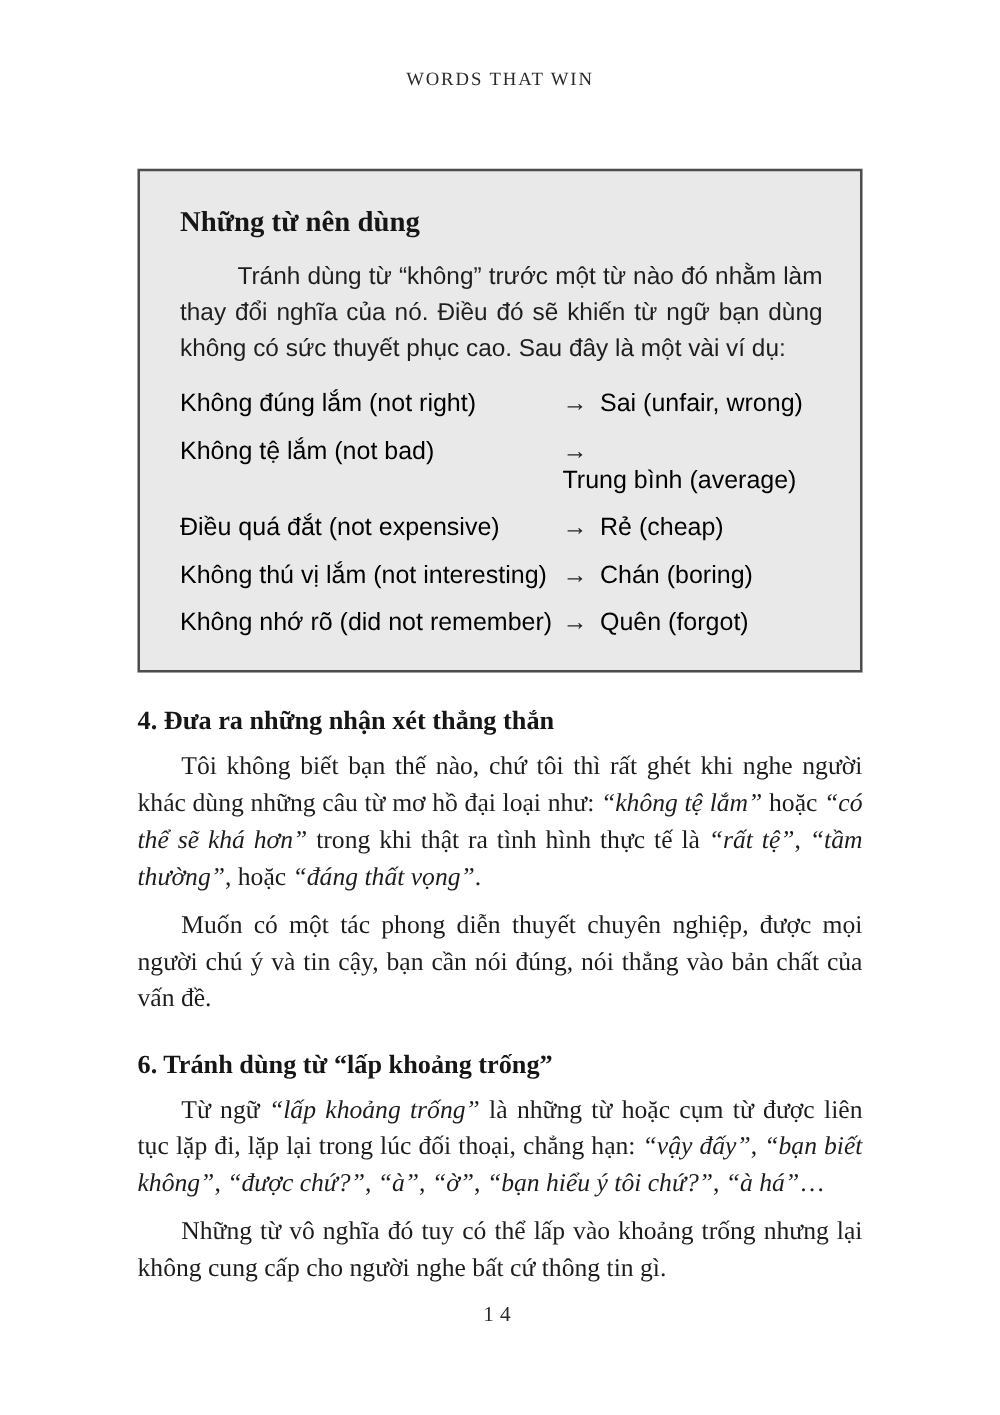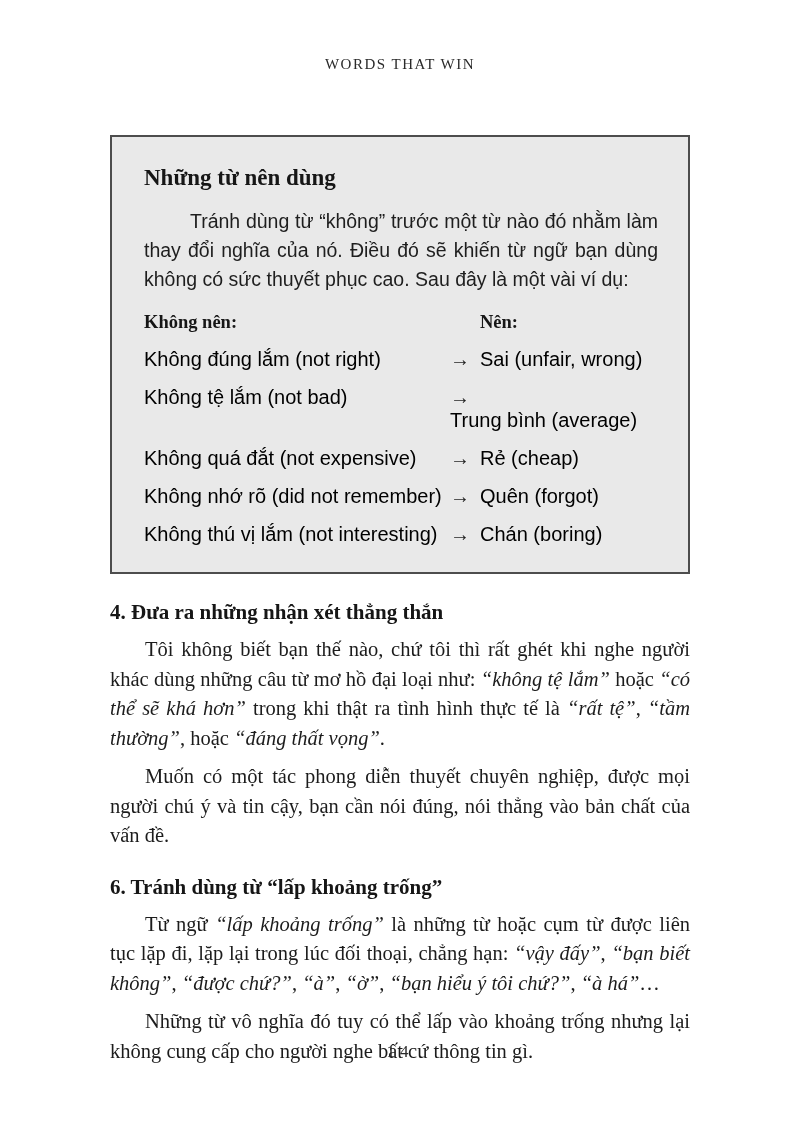--- a/index.html
+++ b/index.html
@@ -113,44 +113,40 @@
 
   <div class="running-head">WORDS THAT WIN</div>
 
   <div class="content">
 
     <div class="callout-box">
       <div class="box-title">Những từ nên dùng</div>
       <p class="box-intro">Tránh dùng từ “không” trước một từ nào đó nhằm làm thay đổi nghĩa của nó. Điều đó sẽ khiến từ ngữ bạn dùng không có sức thuyết phục cao. Sau đây là một vài ví dụ:</p>
 
       <div class="mini-table">
-        <div class="trow thead">
-          <span class="avoid-head">Không nên:</span>
-          <span class="use-cell">Nên:</span>
-        </div>
 
         <div class="trow">
           <span class="avoid-cell">Không đúng lắm (not right)</span>
           <span class="use-cell"><span class="arrow">→</span><span class="use-text">Sai (unfair, wrong)</span></span>
         </div>
         <div class="trow">
           <span class="avoid-cell">Không tệ lắm (not bad)</span>
           <span class="use-cell"><span class="arrow">→</span><span class="use-text">Trung bình (average)</span></span>
         </div>
         <div class="trow">
-          <span class="avoid-cell">Không quá đắt (not expensive)</span>
+          <span class="avoid-cell">Điều quá đắt (not expensive)</span>
           <span class="use-cell"><span class="arrow">→</span><span class="use-text">Rẻ (cheap)</span></span>
+        </div>
+        <div class="trow">
+          <span class="avoid-cell">Không thú vị lắm (not interesting)</span>
+          <span class="use-cell"><span class="arrow">→</span><span class="use-text">Chán (boring)</span></span>
         </div>
         <div class="trow">
           <span class="avoid-cell">Không nhớ rõ (did not remember)</span>
           <span class="use-cell"><span class="arrow">→</span><span class="use-text">Quên (forgot)</span></span>
-        </div>
-        <div class="trow">
-          <span class="avoid-cell">Không thú vị lắm (not interesting)</span>
-          <span class="use-cell"><span class="arrow">→</span><span class="use-text">Chán (boring)</span></span>
         </div>
       </div>
     </div>
 
     <h2 class="section-heading">4. Đưa ra những nhận xét thẳng thắn</h2>
     <p class="body-para"><span>Tôi không biết bạn thế nào, chứ tôi thì rất ghét khi nghe người khác dùng những câu từ mơ hồ đại loại như: </span><span class="italic">“không tệ lắm”</span><span> hoặc </span><span class="italic">“có thể sẽ khá hơn”</span><span> trong khi thật ra tình hình thực tế là </span><span class="italic">“rất tệ”</span><span>, </span><span class="italic">“tầm thường”</span><span>, hoặc </span><span class="italic">“đáng thất vọng”</span><span>.</span></p>
     <p class="body-para"><span>Muốn có một tác phong diễn thuyết chuyên nghiệp, được mọi người chú ý và tin cậy, bạn cần nói đúng, nói thẳng vào bản chất của vấn đề.</span></p>
 
     <h2 class="section-heading">6. Tránh dùng từ “lấp khoảng trống”</h2>
     <p class="body-para"><span>Từ ngữ </span><span class="italic">“lấp khoảng trống”</span><span> là những từ hoặc cụm từ được liên tục lặp đi, lặp lại trong lúc đối thoại, chẳng hạn: </span><span class="italic">“vậy đấy”</span><span>, </span><span class="italic">“bạn biết không”</span><span>, </span><span class="italic">“được chứ?”</span><span>, </span><span class="italic">“à”</span><span>, </span><span class="italic">“ờ”</span><span>, </span><span class="italic">“bạn hiểu ý tôi chứ?”</span><span>, </span><span class="italic">“à há”</span><span>…</span></p>

